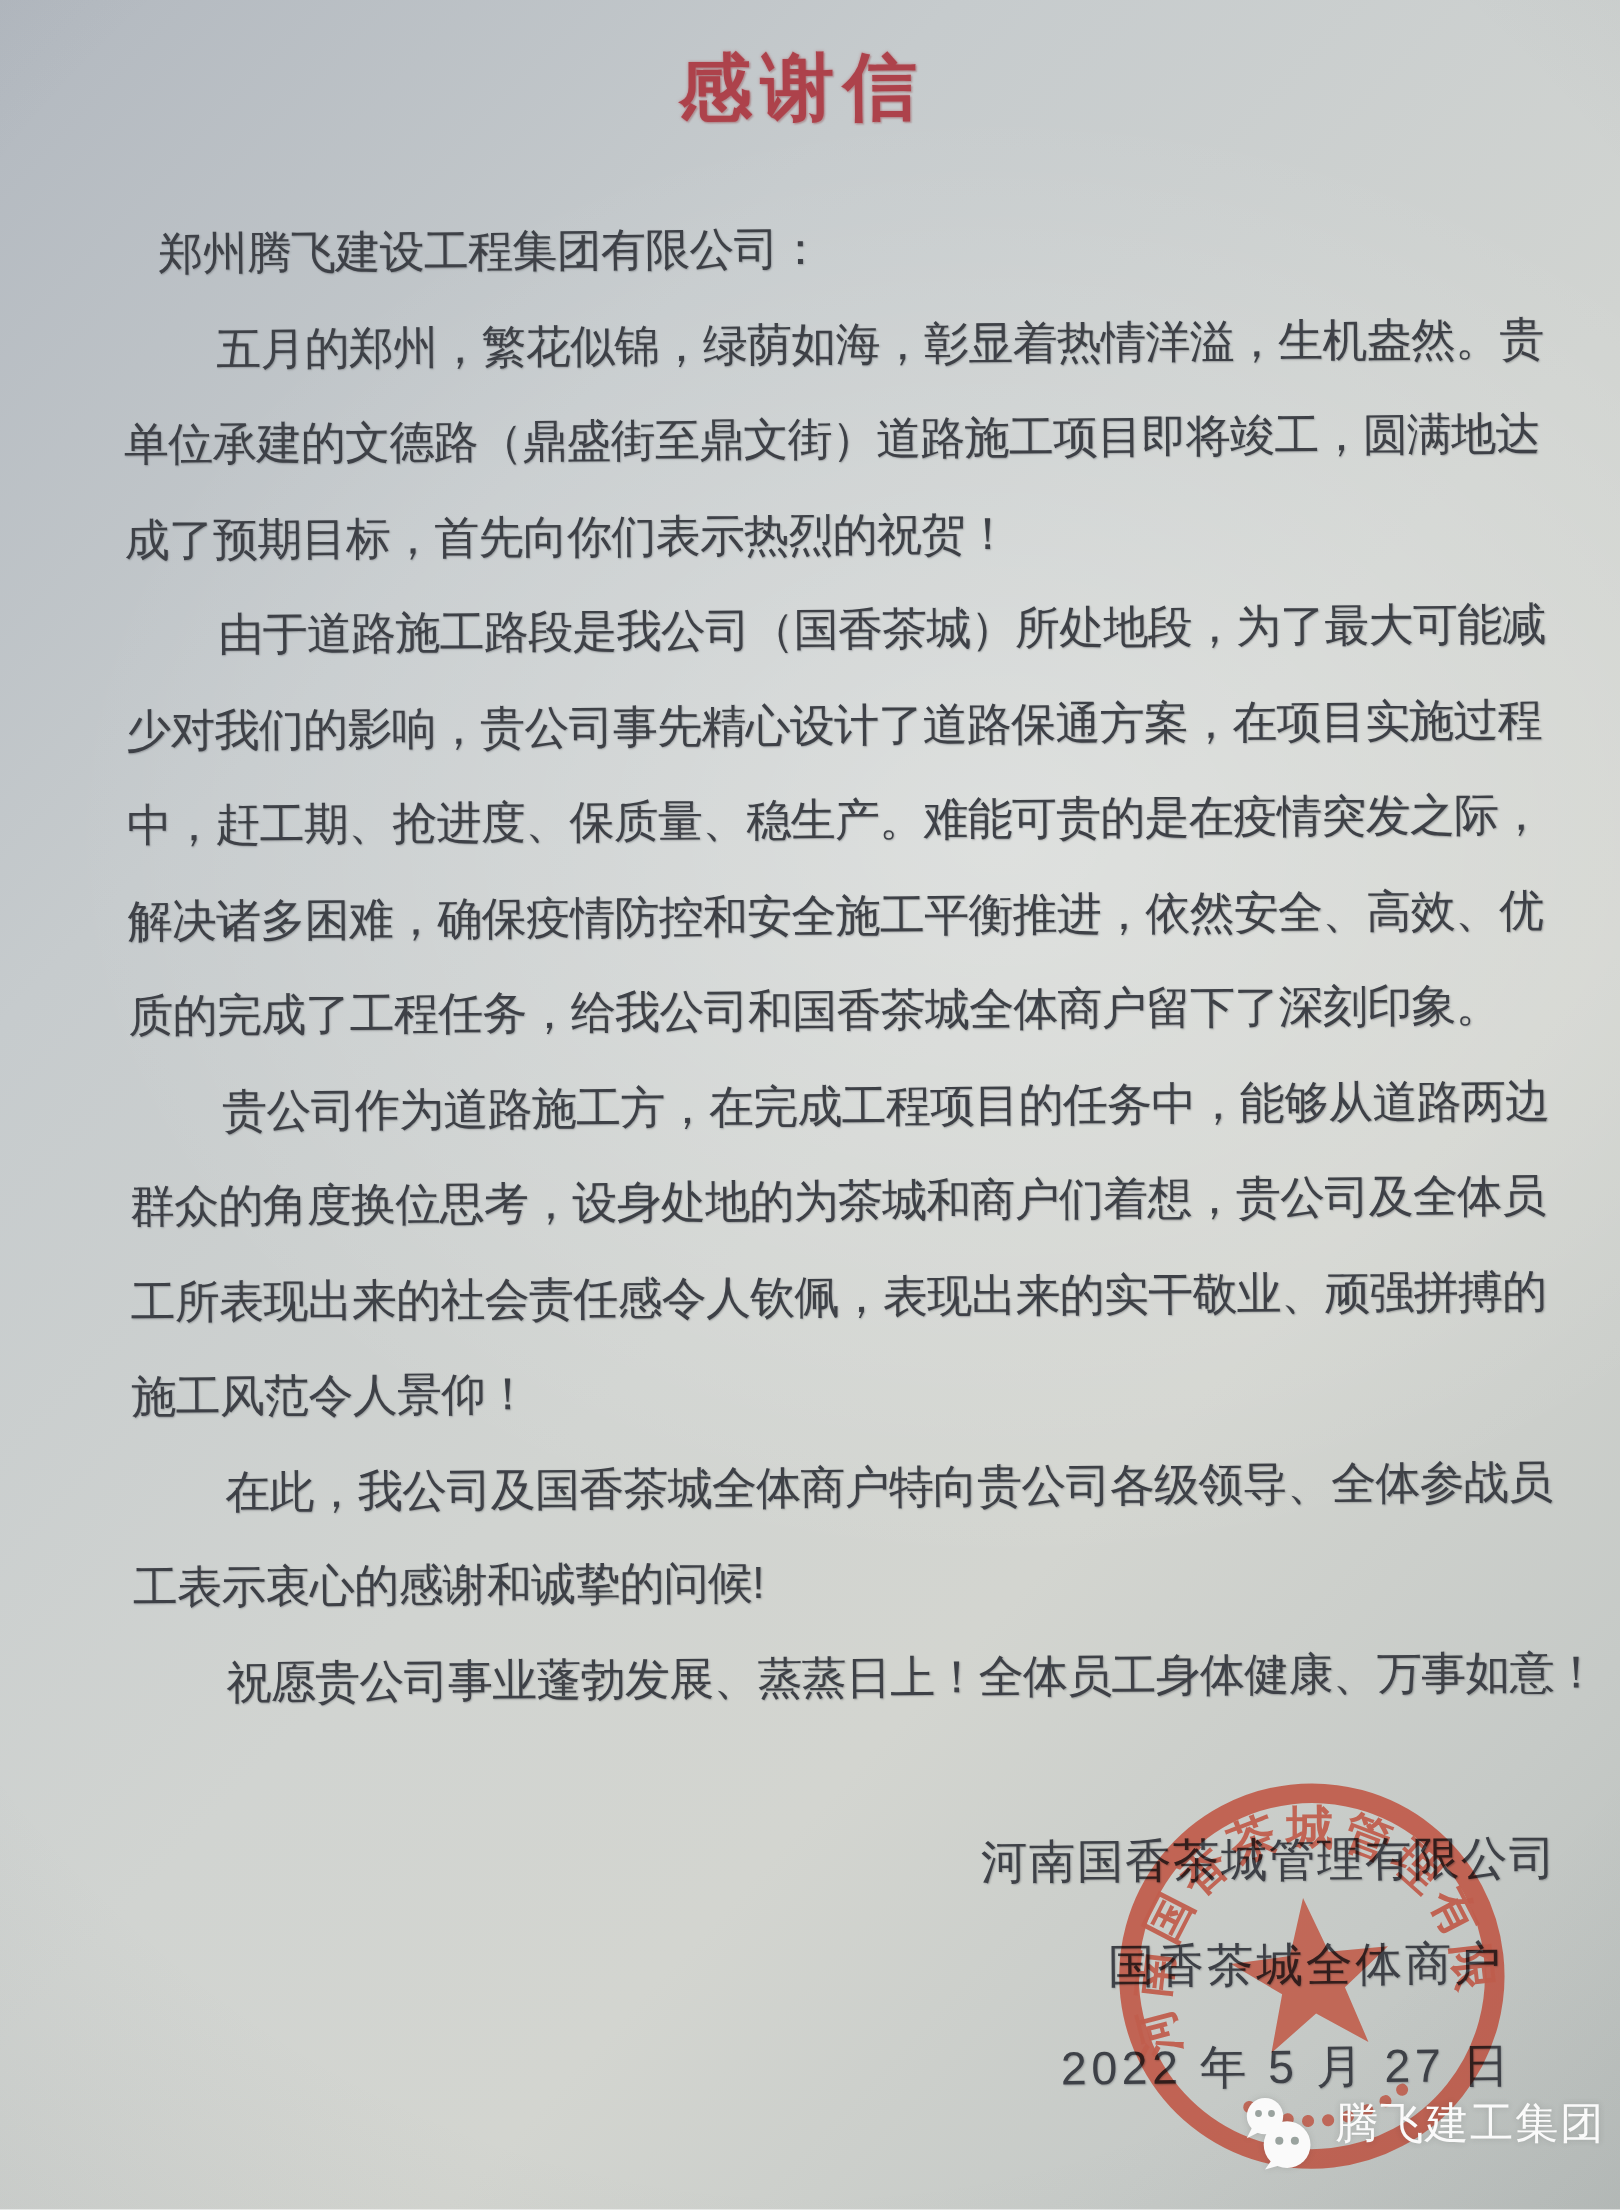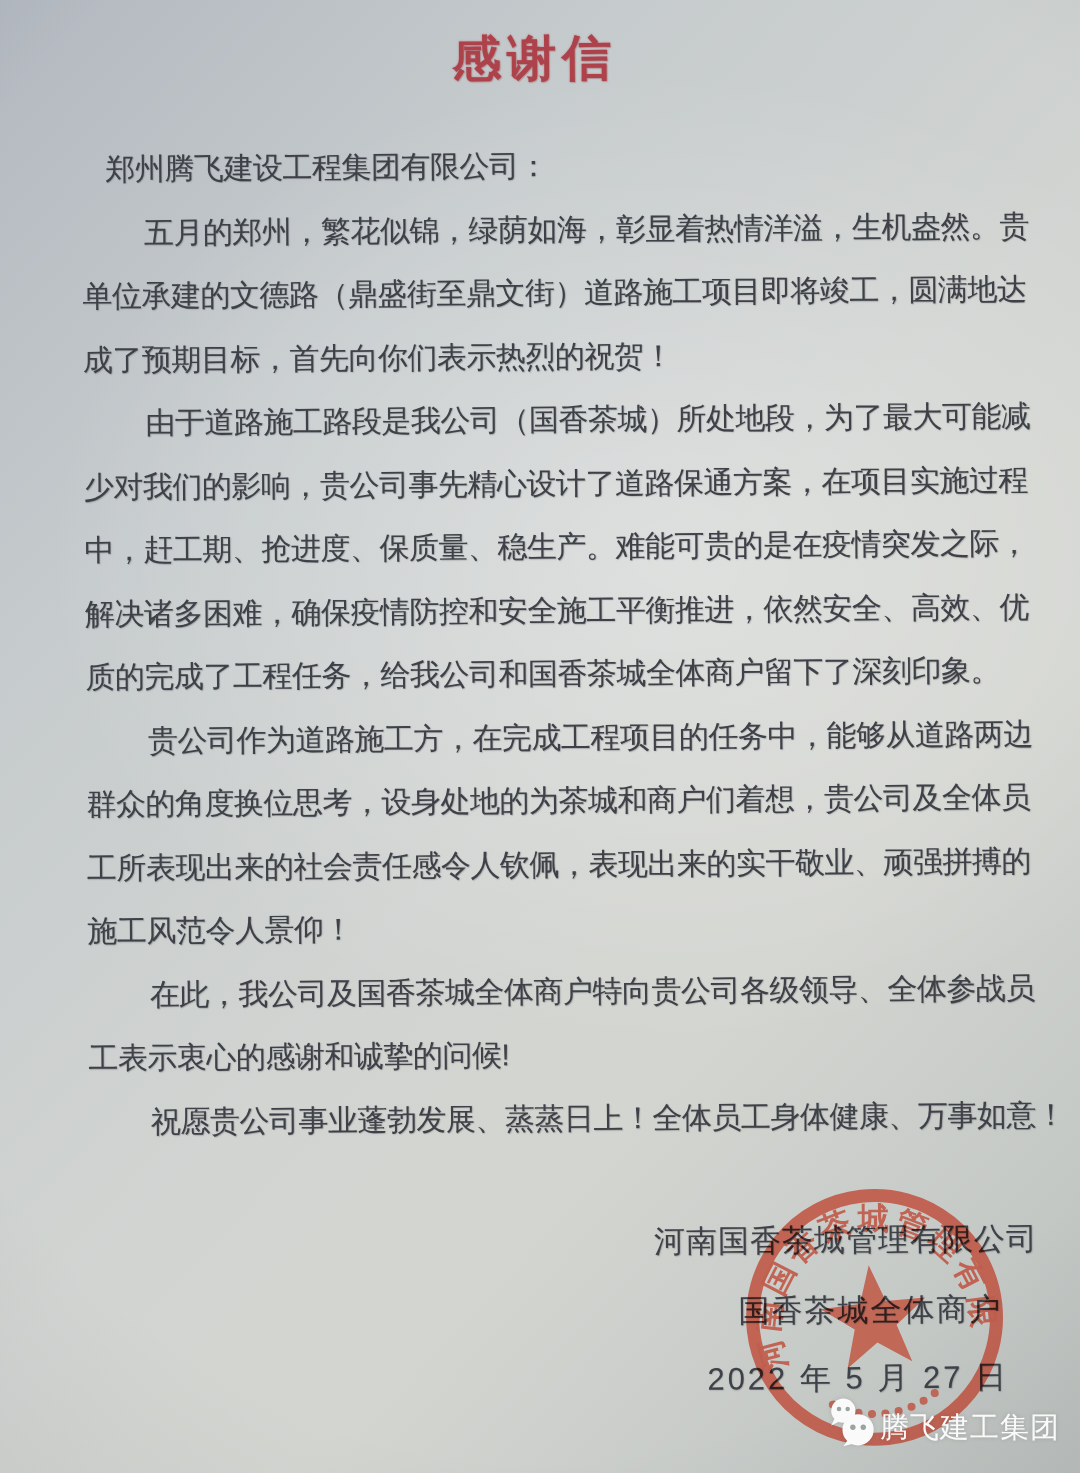--- a/index.html
+++ b/index.html
@@ -55,21 +55,21 @@
   .sig-date     { top: 1360px; text-align: right; padding-right: 76px;  font-size: 31px; position: absolute; width: 1004px; letter-spacing: 3px; }
   .seal {
     position: absolute; left: 734px; top: 1184px;
     width: 272px; height: 272px;
     opacity: 0.82;
     mix-blend-mode: multiply;
     transform: rotate(-6deg);
   }
   .watermark {
     position: absolute; left: 826px; top: 1396px;
-    display: flex; align-items: flex-end; gap: 2px;
+    display: flex; align-items: flex-start; gap: 12px;
     z-index: 8;
   }
   .watermark .wm-label {
     font-size: 29px; font-weight: 500;
     color: #fafafa;
     letter-spacing: 1px;
     text-shadow: 0 0 4px rgba(40,40,40,0.18);
     white-space: nowrap;
   }
   .wm-icon { width: 52px; height: 52px; filter: drop-shadow(0 0 2px rgba(40,40,40,0.15)); }

